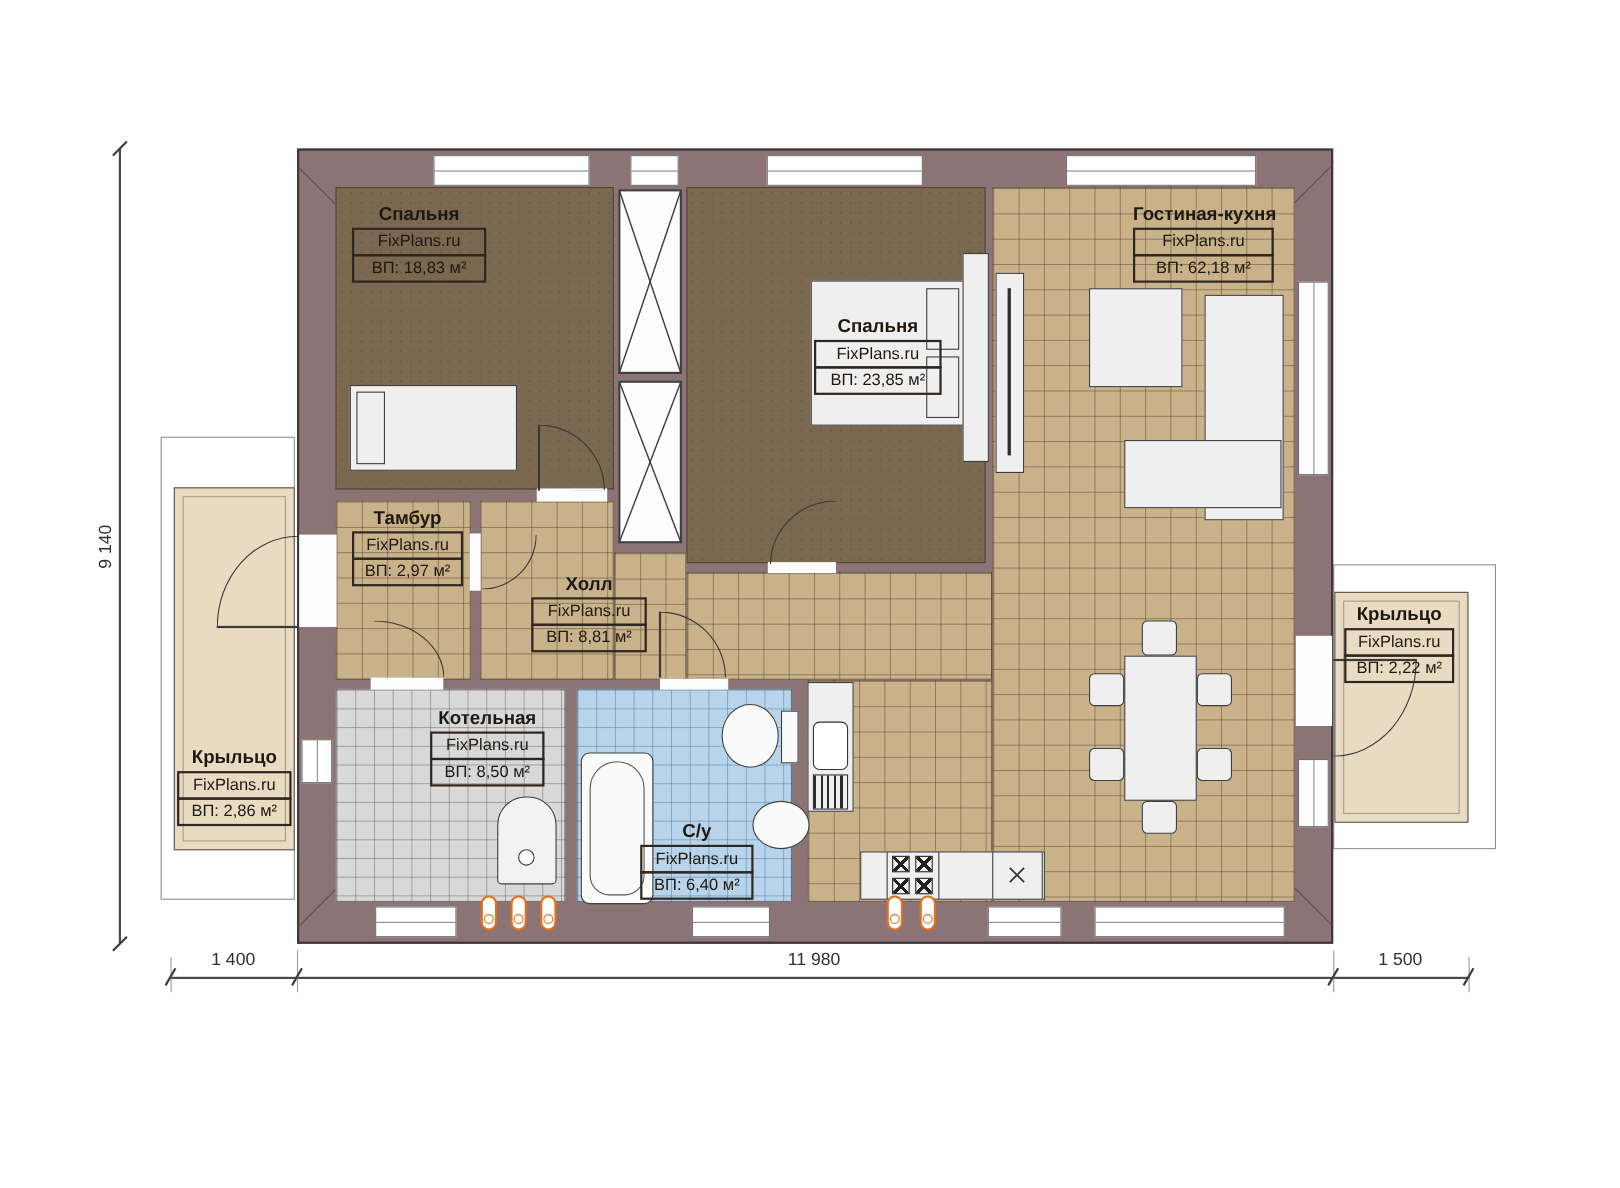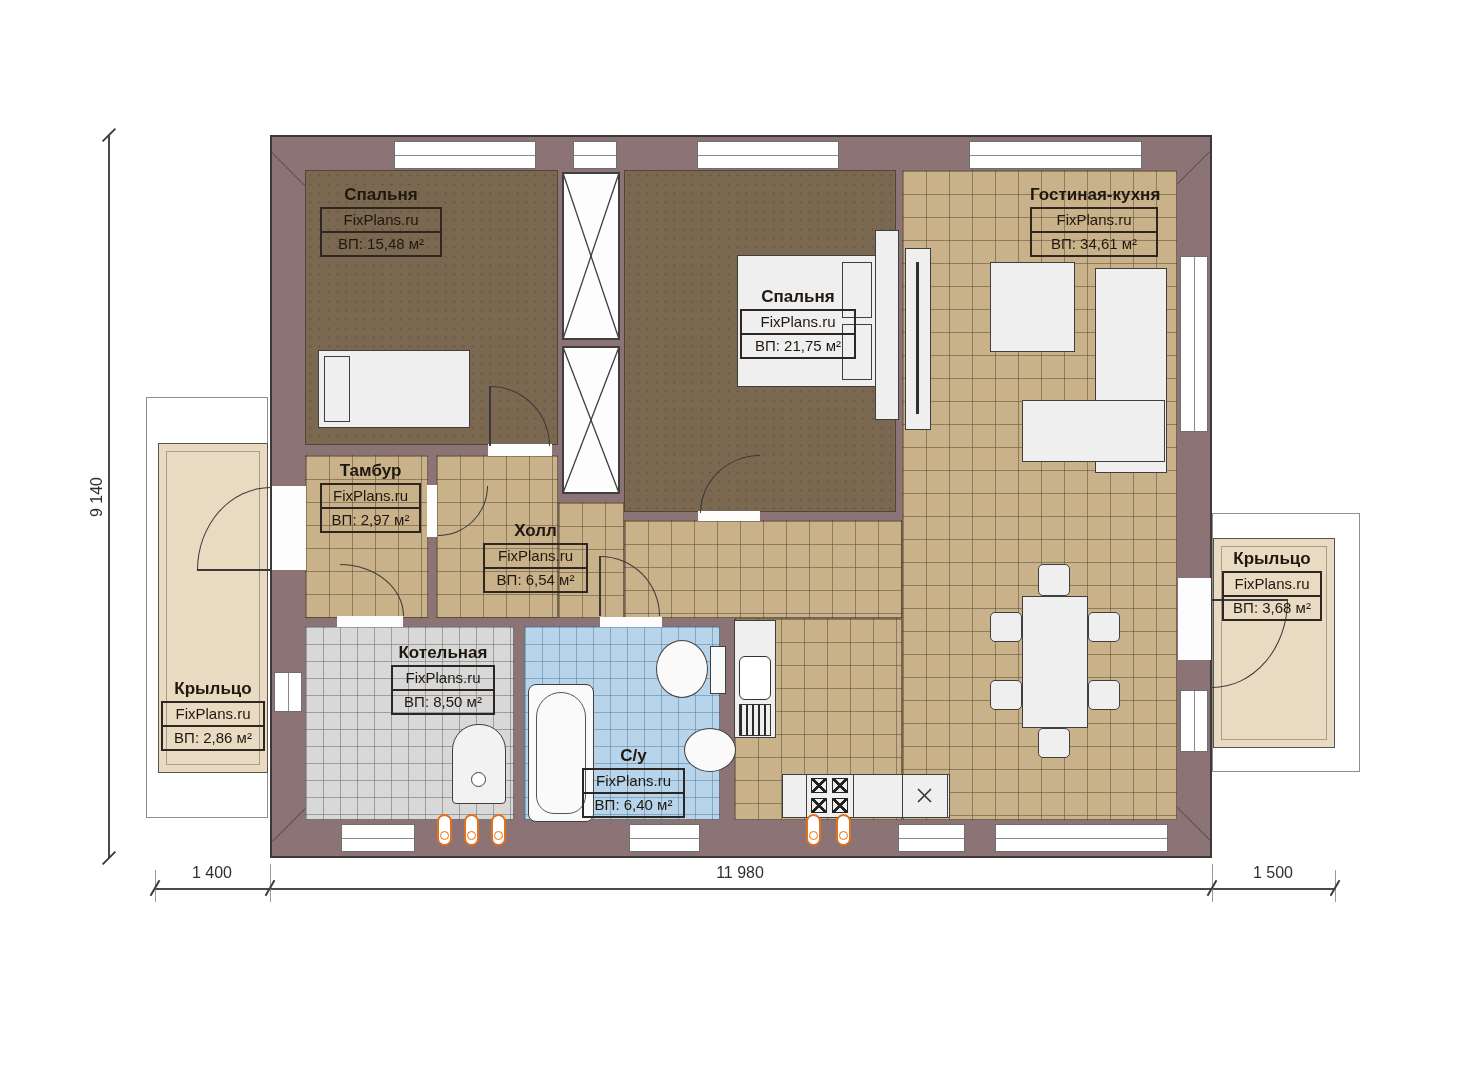--- a/index.html
+++ b/index.html
@@ -178,56 +178,56 @@
   <div class="abs arc arc-tr" style="left:600px;top:556px;width:60px;height:60px;"></div>
   <div class="abs leaf" style="left:599px;top:556px;width:2px;height:60px;"></div>
   <div class="abs arc arc-tr" style="left:340px;top:564px;width:64px;height:52px;"></div>
   <div class="abs arc arc-br" style="left:438px;top:486px;width:50px;height:50px;"></div>
   <div class="abs arc arc-br" style="left:1212px;top:600px;width:76px;height:88px;"></div>
   <div class="abs leaf" style="left:1212px;top:599px;width:76px;height:2px;"></div>
 
   <div class="lblblock" style="left:320px;top:186px;width:122px;">
     <div class="room-name">Спальня</div>
     <div class="lbl-box">FixPlans.ru</div>
-    <div class="lbl-box">ВП: 15,48 м²</div>
+    <div class="lbl-box">ВП: 18,83 м²</div>
   </div>
   <div class="lblblock" style="left:740px;top:288px;width:116px;">
     <div class="room-name">Спальня</div>
     <div class="lbl-box">FixPlans.ru</div>
-    <div class="lbl-box">ВП: 21,75 м²</div>
+    <div class="lbl-box">ВП: 23,85 м²</div>
   </div>
   <div class="lblblock" style="left:1030px;top:186px;width:128px;">
     <div class="room-name">Гостиная-кухня</div>
     <div class="lbl-box">FixPlans.ru</div>
-    <div class="lbl-box">ВП: 34,61 м²</div>
+    <div class="lbl-box">ВП: 62,18 м²</div>
   </div>
   <div class="lblblock" style="left:320px;top:462px;width:101px;">
     <div class="room-name">Тамбур</div>
     <div class="lbl-box">FixPlans.ru</div>
     <div class="lbl-box">ВП: 2,97 м²</div>
   </div>
   <div class="lblblock" style="left:483px;top:522px;width:105px;">
     <div class="room-name">Холл</div>
     <div class="lbl-box">FixPlans.ru</div>
-    <div class="lbl-box">ВП: 6,54 м²</div>
+    <div class="lbl-box">ВП: 8,81 м²</div>
   </div>
   <div class="lblblock" style="left:391px;top:644px;width:104px;">
     <div class="room-name">Котельная</div>
     <div class="lbl-box">FixPlans.ru</div>
     <div class="lbl-box">ВП: 8,50 м²</div>
   </div>
   <div class="lblblock" style="left:582px;top:747px;width:103px;">
     <div class="room-name">С/у</div>
     <div class="lbl-box">FixPlans.ru</div>
     <div class="lbl-box">ВП: 6,40 м²</div>
   </div>
   <div class="lblblock" style="left:161px;top:680px;width:104px;">
     <div class="room-name">Крыльцо</div>
     <div class="lbl-box">FixPlans.ru</div>
     <div class="lbl-box">ВП: 2,86 м²</div>
   </div>
   <div class="lblblock" style="left:1222px;top:550px;width:100px;">
     <div class="room-name">Крыльцо</div>
     <div class="lbl-box">FixPlans.ru</div>
-    <div class="lbl-box">ВП: 3,68 м²</div>
+    <div class="lbl-box">ВП: 2,22 м²</div>
   </div>
 
 </div>
 
 </body></html>

